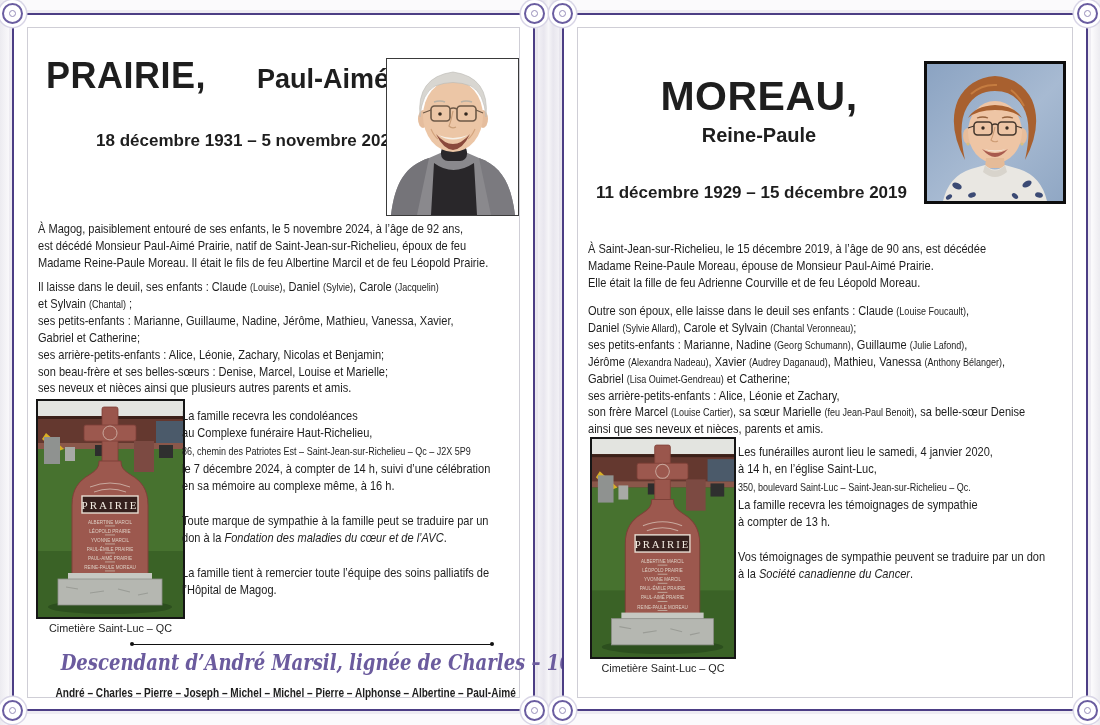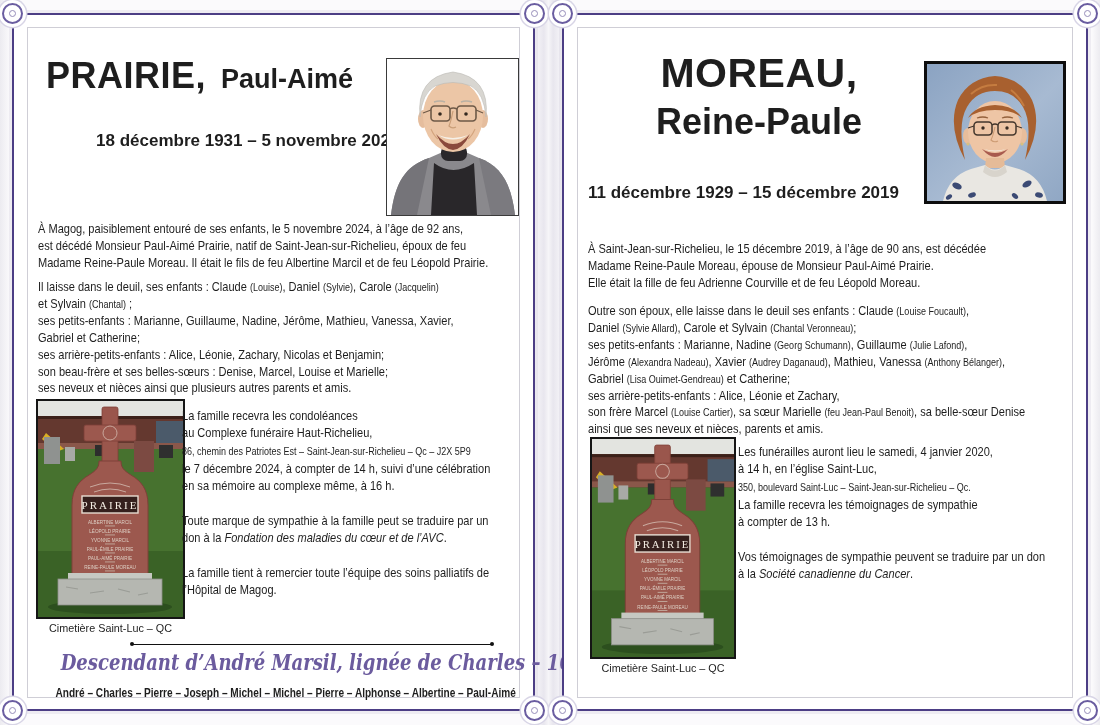--- a/index.html
+++ b/index.html
@@ -36,29 +36,29 @@
   .corner.bl{left:-12px;bottom:-12px;} .corner.br{right:-12px;bottom:-12px;}
 
   
   .abs{position:absolute;}
   .lines{transform:scaleX(.85);transform-origin:top left;}
   .lines .line{white-space:nowrap;line-height:16.9px;font-size:13px;}
   .lines.svc .line{line-height:17.3px;}
   .lines span.small{font-size:10.6px;}
   .lines span.italic{font-style:italic;}
 
-  .title-row{display:flex;align-items:baseline;white-space:nowrap;}
+  .title-row{display:flex;align-items:baseline;white-space:nowrap;gap:36px;}
   .surname-big{font-size:36px;font-weight:bold;letter-spacing:.5px;}
   .given-big{font-size:27px;font-weight:bold;margin-left:15px;}
   .dates{font-size:17px;font-weight:bold;}
 
   
-  .rp-titles{left:10px;top:35px;width:370px;text-align:center;}
+  .rp-titles{left:10px;top:58px;width:370px;text-align:center;}
   .rp-titles .surname-big{font-size:41px;display:block;}
-  .rp-titles .given-big{font-size:36px;display:block;margin:4px 0 0 0;}
+  .rp-titles .given-big{font-size:20px;display:block;margin:4px 0 0 0;}
 
   
   .photo-frame{position:absolute;overflow:hidden;background:#fff;}
   .photo-frame svg{display:block;}
   .pf-man{left:372px;top:43px;width:131px;height:156px;border:1px solid #3a3a3a;}
   .pf-woman{left:360px;top:46px;width:136px;height:137px;border:3px solid #0d0d0d;}
   .cem-block{position:absolute;text-align:center;}
   .cem-photo{border:2px solid #151515;background:#0f766e;}
   .cem-caption{font-size:10.8px;font-weight:normal;margin-top:3px;white-space:nowrap;}
 
@@ -216,21 +216,21 @@
   <div class="page-inner"></div>
   <div class="corner tl"></div>
   <div class="corner tr"></div>
   <div class="corner bl"></div>
   <div class="corner br"></div>
 
   <div class="abs rp-titles">
     <span class="surname-big">MOREAU,</span>
     <span class="given-big">Reine-Paule</span>
   </div>
-  <div class="abs dates" style="left:24px;top:168px;">11 décembre 1929 – 15 décembre 2019</div>
+  <div class="abs dates" style="left:32px;top:168px;">11 décembre 1929 – 15 décembre 2019</div>
 
   <div class="photo-frame pf-woman">
     <svg viewBox="0 0 136 137" width="136" height="137">
       <defs>
         <linearGradient id="wbg" x1="0" y1="0" x2="1" y2="1">
           <stop offset="0" stop-color="#8ba3c2"></stop>
             <stop offset="0.55" stop-color="#a7bad2"></stop>
             <stop offset="1" stop-color="#90a7c4"></stop>
         </linearGradient>
       </defs>

